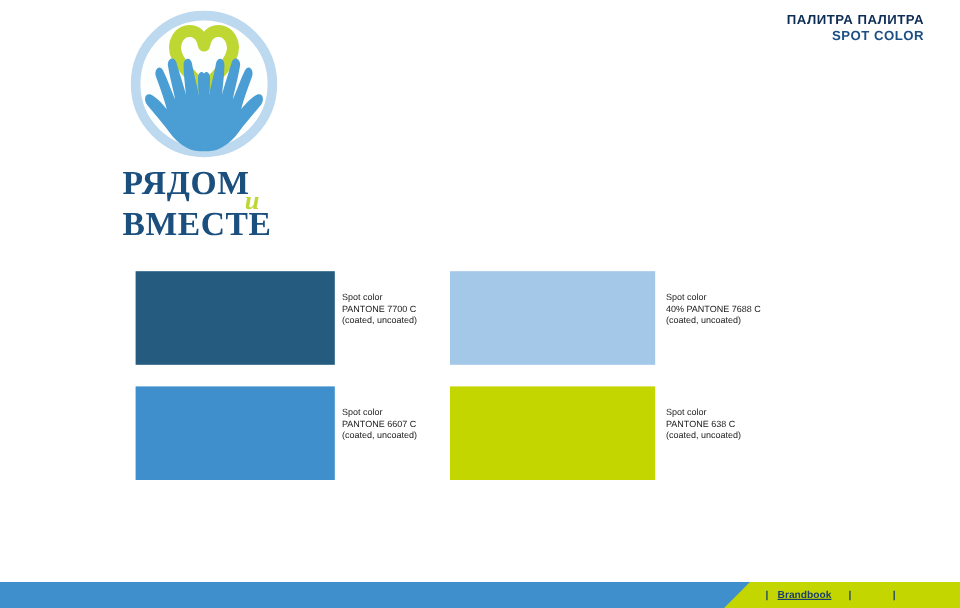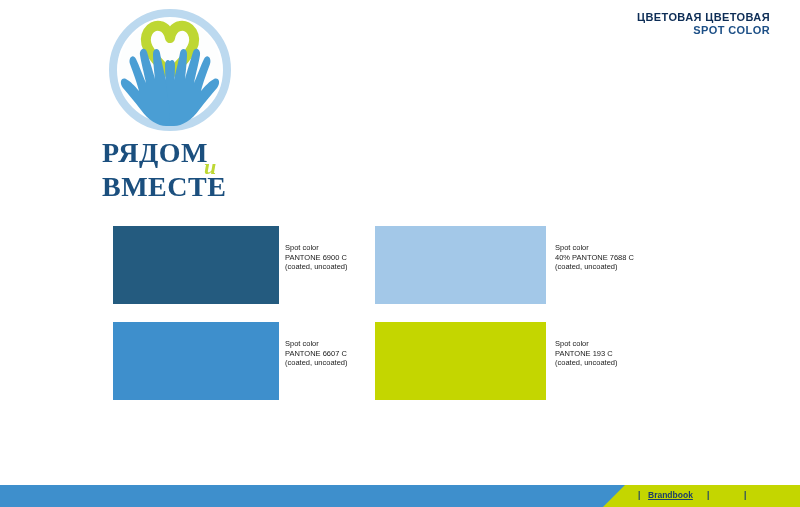--- a/index.html
+++ b/index.html
@@ -159,21 +159,21 @@
     font-size: 8.5px;
     font-weight: bold;
     color: #1b3f6b;
     white-space: nowrap;
   }
 </style>
 </head>
 <body>
 
 <div class="page-title">
-  <span class="line1">ЦВЕТОВАЯ ЦВЕТОВАЯ</span>
+  <span class="line1">ПАЛИТРА ПАЛИТРА</span>
   <span class="line2">SPOT COLOR</span>
 </div>
 
 <div class="logo-block">
 
   <svg class="logo-mark" viewBox="0 0 148 130">
 
     <circle cx="74" cy="62" r="57" fill="none" stroke="#bcd9ef" stroke-width="8"></circle>
 
     <circle cx="74" cy="62" r="51" fill="#fdfefe"></circle>
@@ -212,21 +212,21 @@
     <text x="6" y="32" font-family="'Liberation Serif', serif" font-size="28" font-weight="bold" fill="#1b4f7e" letter-spacing="0.5">РЯДОМ</text>
     <text x="108" y="44" font-family="'Liberation Serif', serif" font-size="22" font-style="italic" font-weight="bold" fill="#bed733">и</text>
     <text x="6" y="66" font-family="'Liberation Serif', serif" font-size="28" font-weight="bold" fill="#1b4f7e" letter-spacing="0.5">ВМЕСТЕ</text>
   </svg>
 </div>
 
 <div class="swatch" id="swatch-0">
   <div class="chip" style="background-color: rgb(36, 91, 127);"></div>
   <div class="caption">
     <span>Spot color</span>
-    <span>PANTONE 6900 C</span>
+    <span>PANTONE 7700 C</span>
     <span>(coated, uncoated)</span>
   </div>
 </div>
 
 <div class="swatch" id="swatch-1">
   <div class="chip" style="background-color: rgb(163, 200, 232);"></div>
   <div class="caption">
     <span>Spot color</span>
     <span>40% PANTONE 7688 C</span>
     <span>(coated, uncoated)</span>
@@ -239,21 +239,21 @@
     <span>Spot color</span>
     <span>PANTONE 6607 C</span>
     <span>(coated, uncoated)</span>
   </div>
 </div>
 
 <div class="swatch" id="swatch-3">
   <div class="chip" style="background-color: rgb(196, 214, 0);"></div>
   <div class="caption">
     <span>Spot color</span>
-    <span>PANTONE 193 C</span>
+    <span>PANTONE 638 C</span>
     <span>(coated, uncoated)</span>
   </div>
 </div>
 
 <div class="footer">
   <svg class="footer-bg" viewBox="0 0 800 22" preserveAspectRatio="none">
     <rect x="0" y="0" width="800" height="22" fill="#C4D600"></rect>
     <polygon points="0,0 625,0 603,22 0,22" fill="#3E8FCC"></polygon>
   </svg>
   <div class="footer-sep-left">|</div>

